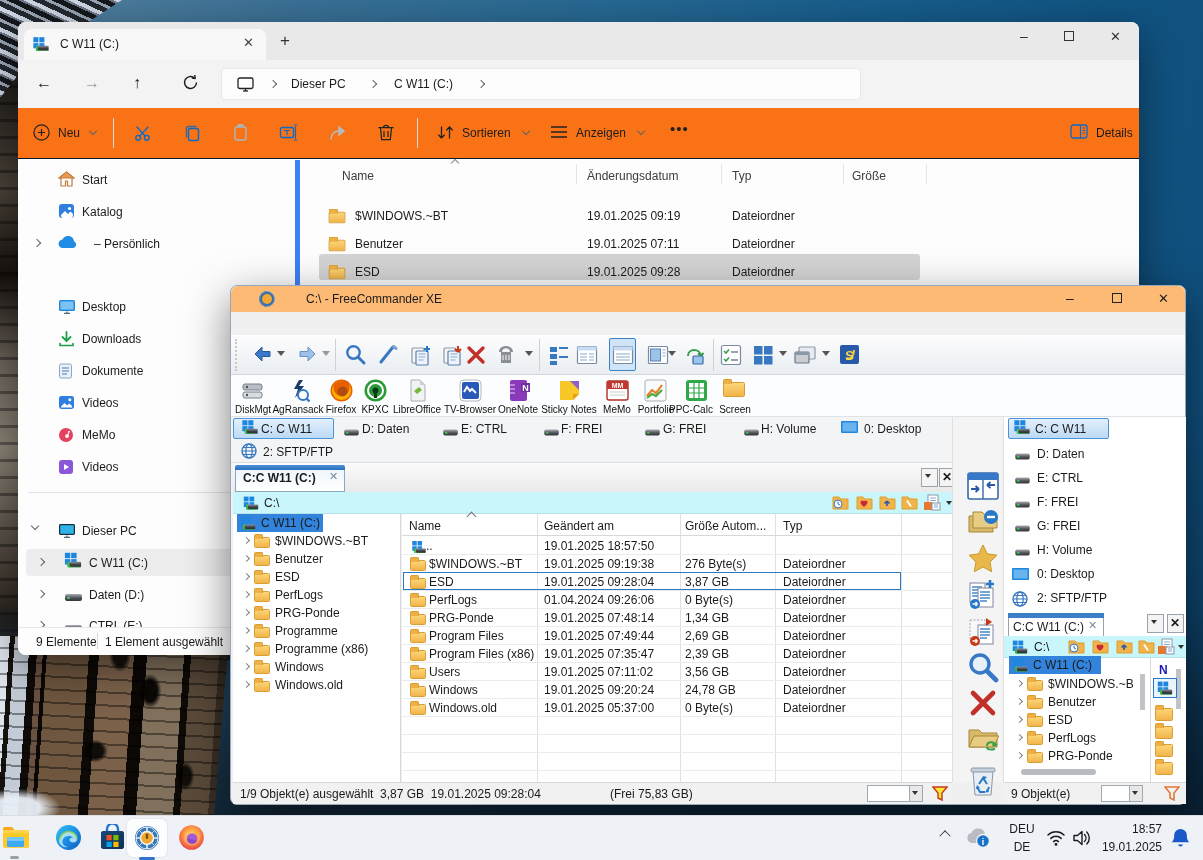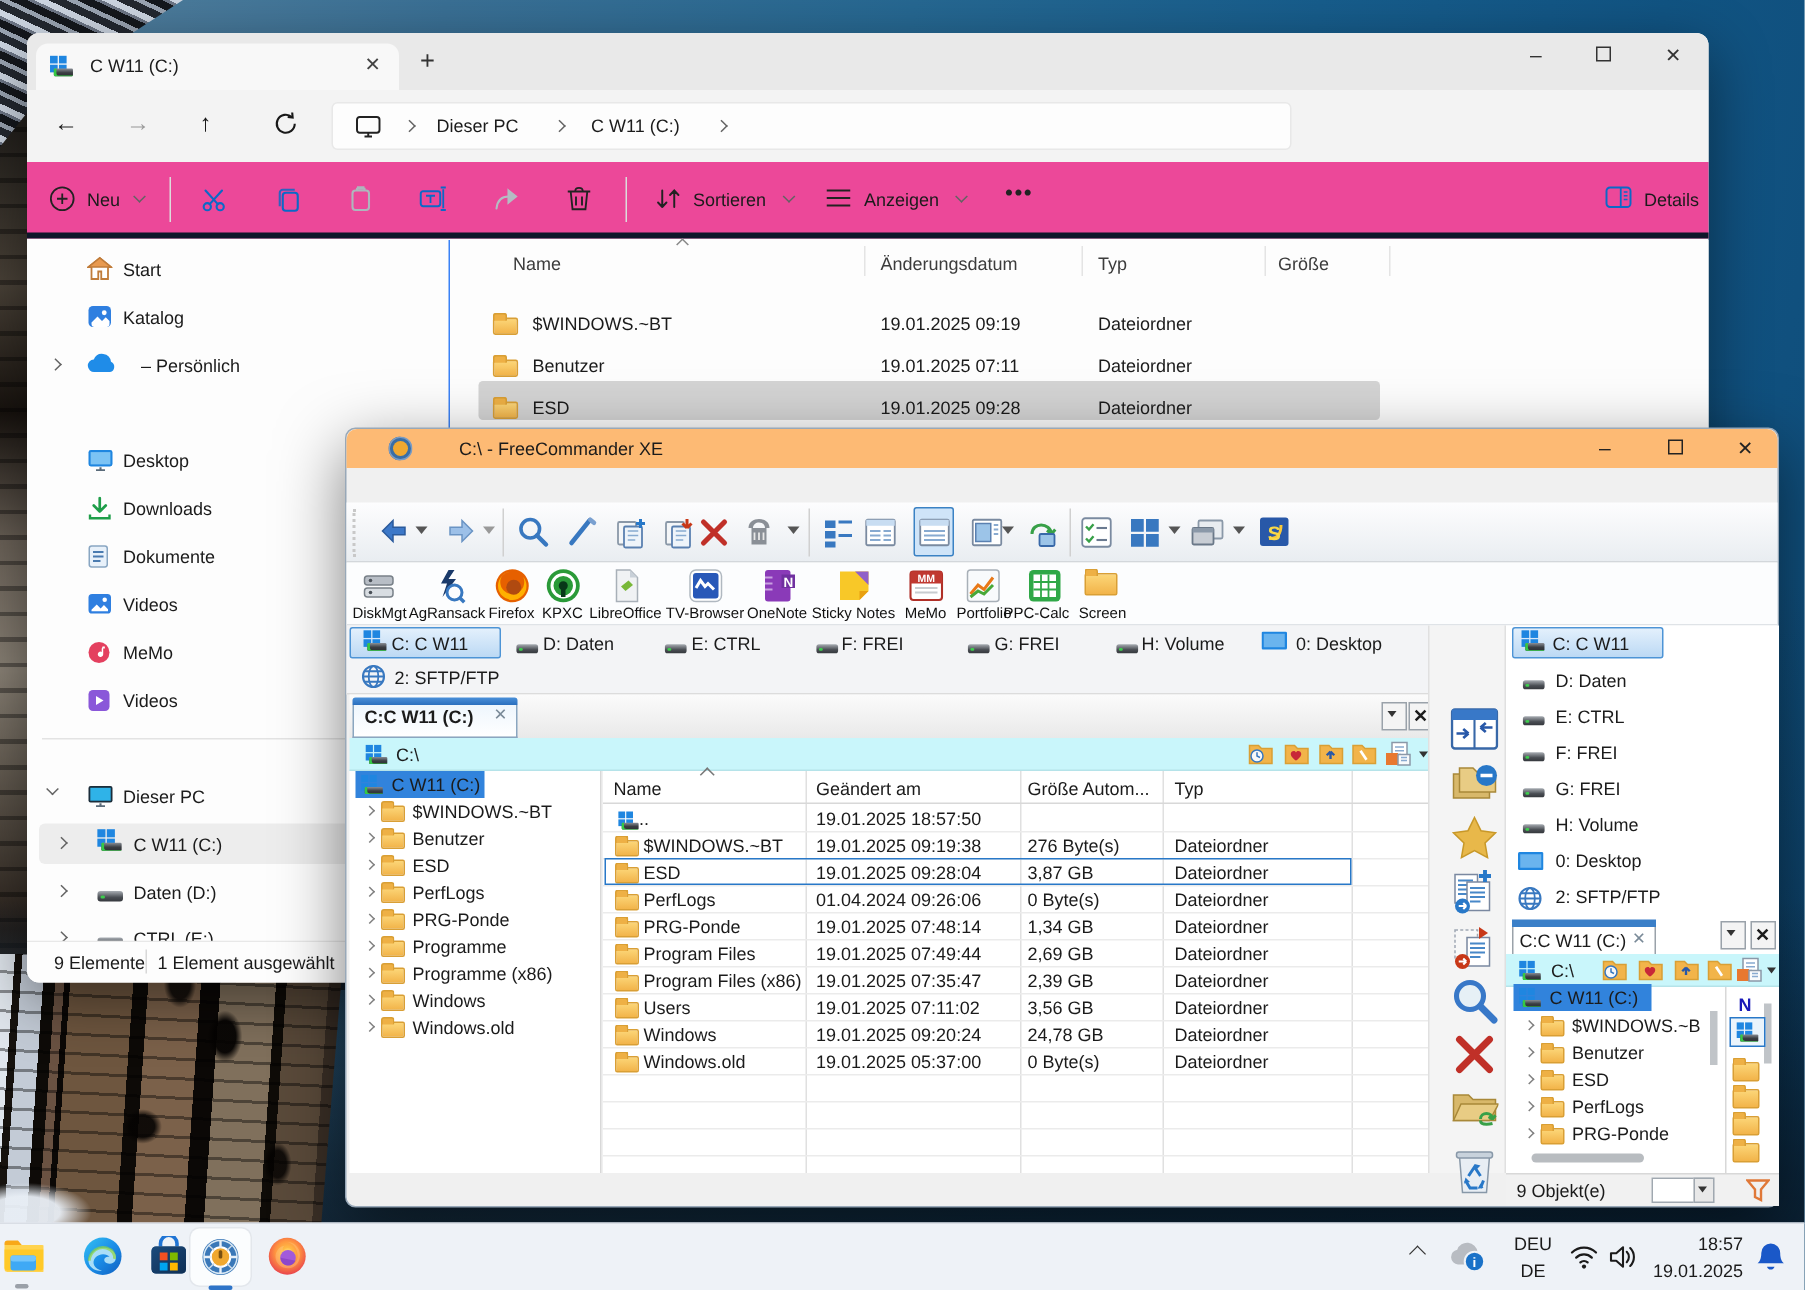--- a/index.html
+++ b/index.html
@@ -41,21 +41,21 @@
 .chev{display:inline-block;width:6px;height:6px;border-right:1.5px solid #636363;border-top:1.5px solid #636363;transform:rotate(45deg)}
 .chevd{transform:rotate(135deg)}
 .row{position:absolute;white-space:nowrap}
 
 #ex{left:18px;top:22px;width:1121px;height:633px;border-radius:8px;background:#fdfdfd;box-shadow:0 12px 40px rgba(0,0,0,.45);}
 #ex .tabbar{position:absolute;left:0;top:0;width:100%;height:38px;background:#e9e9e9;border-radius:8px 8px 0 0}
 #ex .tab{position:absolute;left:6px;top:7px;width:242px;height:31px;background:#f8f8f8;border-radius:8px 8px 0 0}
 #ex .navbar{position:absolute;left:0;top:38px;width:100%;height:48px;background:#f3f3f3}
 #ex .crumb{position:absolute;left:203px;top:8px;width:640px;height:32px;background:#fdfdfd;border:1px solid #e8e8e8;border-radius:4px}
 #ex .search{position:absolute;left:848px;top:8px;width:258px;height:32px;background:#fdfdfd;border:1px solid #e8e8e8;border-radius:4px;color:#5f5f5f}
-#ex .cmdbar{position:absolute;left:0;top:86px;width:100%;height:51px;background:#ec4899;border-bottom:4px solid #0f172a}
+#ex .cmdbar{position:absolute;left:0;top:86px;width:100%;height:51px;background:#f97316;border-bottom:1px solid #0f172a}
 #ex .side{position:absolute;left:0;top:138px;width:282px;height:467px;background:#fdfdfd}
 #ex .main{position:absolute;left:282px;top:138px;width:839px;height:467px;background:#fdfdfd}
 #ex .status{position:absolute;left:0;top:605px;width:100%;height:28px;border-top:1px solid #e8e8e8;background:#fdfdfd;border-radius:0 0 8px 8px}
 .navg{color:#191919;font-size:16px}
 .gray{color:#9a9a9a}
 
 #fc{left:230px;top:285px;width:956px;height:520px;background:#f0f0f0;border:1px solid #98a8b8;border-radius:7px;box-shadow:0 14px 44px rgba(0,0,0,.5)}
 #fc .title{position:absolute;left:0;top:0;width:100%;height:26px;background:#fdba74;border-radius:7px 7px 0 0}
 #fc .menu{position:absolute;left:0;top:26px;width:100%;height:23px;background:#f1f1f1}
 #fc .tool1{position:absolute;left:0;top:49px;width:100%;height:40px;background:linear-gradient(#fdfdfe,#e9edf1);border-bottom:1px solid #d3d7db}
@@ -188,21 +188,21 @@
   <span class="row" style="left:558px;top:18px">Anzeigen</span>
   <span class="chev chevd row" style="left:620px;top:20px"></span>
   <span class="row" style="left:652px;top:12px;font-size:15px;letter-spacing:1px;color:#222">•••</span>
   <svg class="a" style="left:1052px;top:16px" width="18" height="16" viewBox="0 0 18 16">
         <rect x="1" y="1" width="16" height="13" rx="2.4" fill="none" stroke="#0b69c7" stroke-width="1.3"></rect>
         <path d="M10.5 1v13" stroke="#0b69c7" stroke-width="1.2"></path>
         <path d="M12.5 4h2.5M12.5 6.5h2.5M12.5 9h2.5" stroke="#0b69c7" stroke-width="1"></path>
       </svg>
   <span class="row" style="left:1078px;top:18px">Details</span>
  </div>
- <div class="side" style="border-right:1px solid #3b82f6">
+ <div class="side" style="border-right:5px solid #3b82f6">
 
   <span class="row" style="left:40px;top:11px"><svg width="17" height="16" viewBox="0 0 17 16">
           <path d="M8.5 1L1 7h2v8h4.5v-5h2v5H14V7h2z" fill="#fff" stroke="#c07c3a" stroke-width="1.2"></path>
           <path d="M8.5 1L1 7h15z" fill="#e89a50" stroke="#c07c3a" stroke-width="1"></path>
         </svg></span>
   <span class="row" style="left:64px;top:13px">Start</span>
   <span class="row" style="left:40px;top:43px"><svg width="17" height="16" viewBox="0 0 17 16">
           <rect x="1" y="1" width="15" height="14" rx="3" fill="#2f7fe0"></rect>
           <path d="M3 12l4-4 3 3 2.5-2.5L15 11v2a2 2 0 0 1-2 2H5a2 2 0 0 1-2-2z" fill="#fff"></path>
           <circle cx="11.5" cy="5.5" r="1.6" fill="#fff"></circle>
@@ -679,20 +679,30 @@
   <div class="lrow" style="top:185px">
         <span class="lfo"><span class="fo"></span></span>
         <span class="ltx">Windows.old</span>
         <span class="ld">19.01.2025 05:37:00</span>
         <span class="ls">0 Byte(s)</span>
         <span class="lt">Dateiordner</span>
       </div>
   <div class="lrow" style="top:203px"></div>
   <div class="lrow" style="top:221px"></div>
   <div class="lrow" style="top:239px"></div>
+ </div>
+ <div class="statusL">
+  <span class="row" style="left:7px;top:4px">1/9 Objekt(e) ausgewählt&nbsp;&nbsp;3,87 GB&nbsp;&nbsp;19.01.2025 09:28:04</span>
+  <span class="row" style="left:377px;top:4px">(Frei 75,83 GB)</span>
+  <span class="row" style="left:634px;top:2px;width:56px;height:17px;background:#fff;border:1px solid #a0a8b0"></span>
+  <span class="row" style="left:676px;top:2px;width:14px;height:17px;background:#e8e8e8;border:1px solid #a0a8b0"></span>
+  <span class="row" style="left:679px;top:8px;border:3.5px solid transparent;border-top:4.5px solid #333"></span>
+  <svg class="a" style="left:699px;top:3px" width="16" height="16" viewBox="0 0 16 16">
+        <path d="M1 1h14L10 7v7l-4-2V7z" fill="#f8e838" stroke="#c83818" stroke-width="1.4"></path>
+      </svg>
  </div>
  <div class="vtool" id="fcvtool">
   <svg class="a" style="left:14px;top:54px" width="32" height="30" viewBox="0 0 32 30">
         <rect x="1" y="2" width="30" height="26" rx="2" fill="#fff" stroke="#3868a8" stroke-width="1.6"></rect>
         <rect x="1" y="2" width="30" height="7" fill="#3878c8"></rect>
         <path d="M16 9v19" stroke="#3868a8" stroke-width="1.4"></path>
         <path d="M4 18h8M12 18l-3.5-3M12 18l-3.5 3M28 14h-8M20 14l3.5-3M20 14l3.5 3" stroke="#2858a8" stroke-width="1.8" fill="none"></path>
       </svg>
   <svg class="a" style="left:14px;top:92px" width="32" height="28" viewBox="0 0 32 28">
         <path d="M2 7h9l3 3h12v13H2z" fill="#d8b86a" stroke="#a88838"></path>

